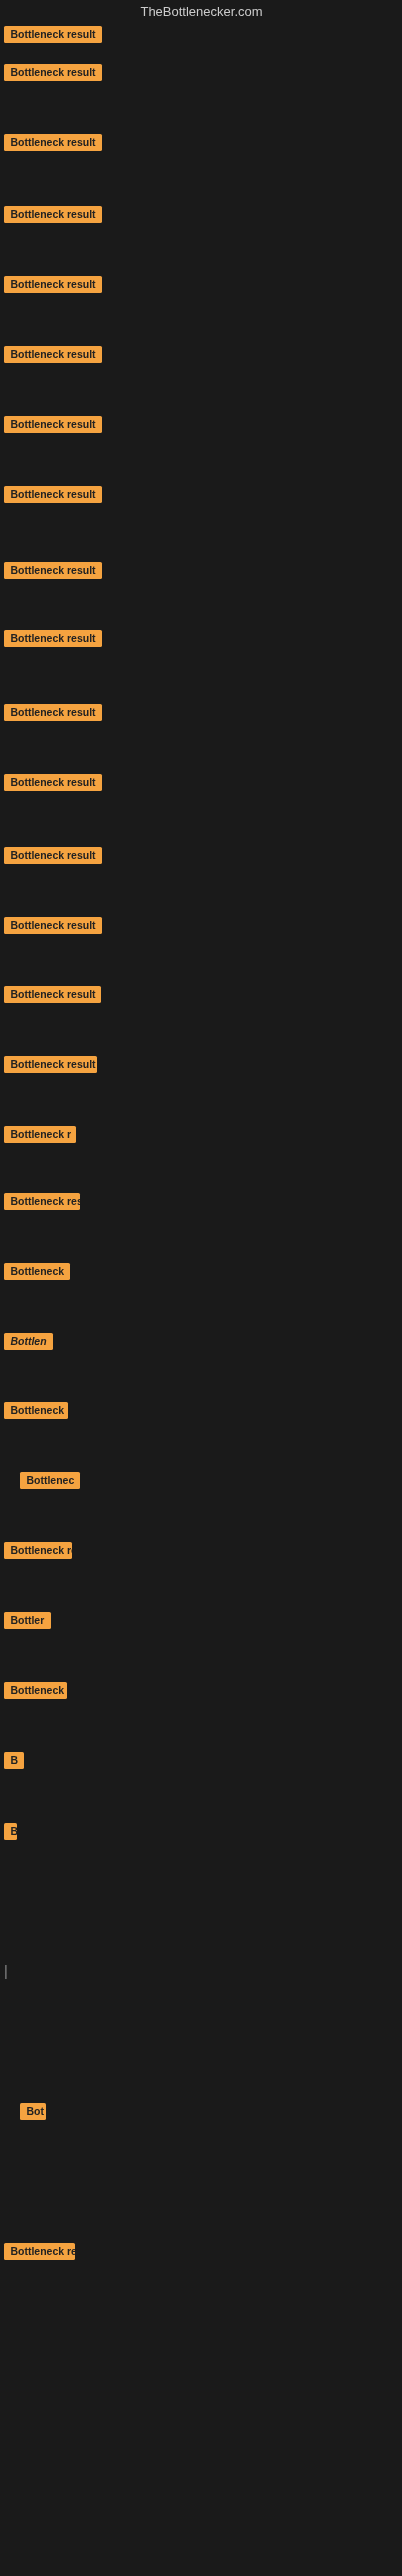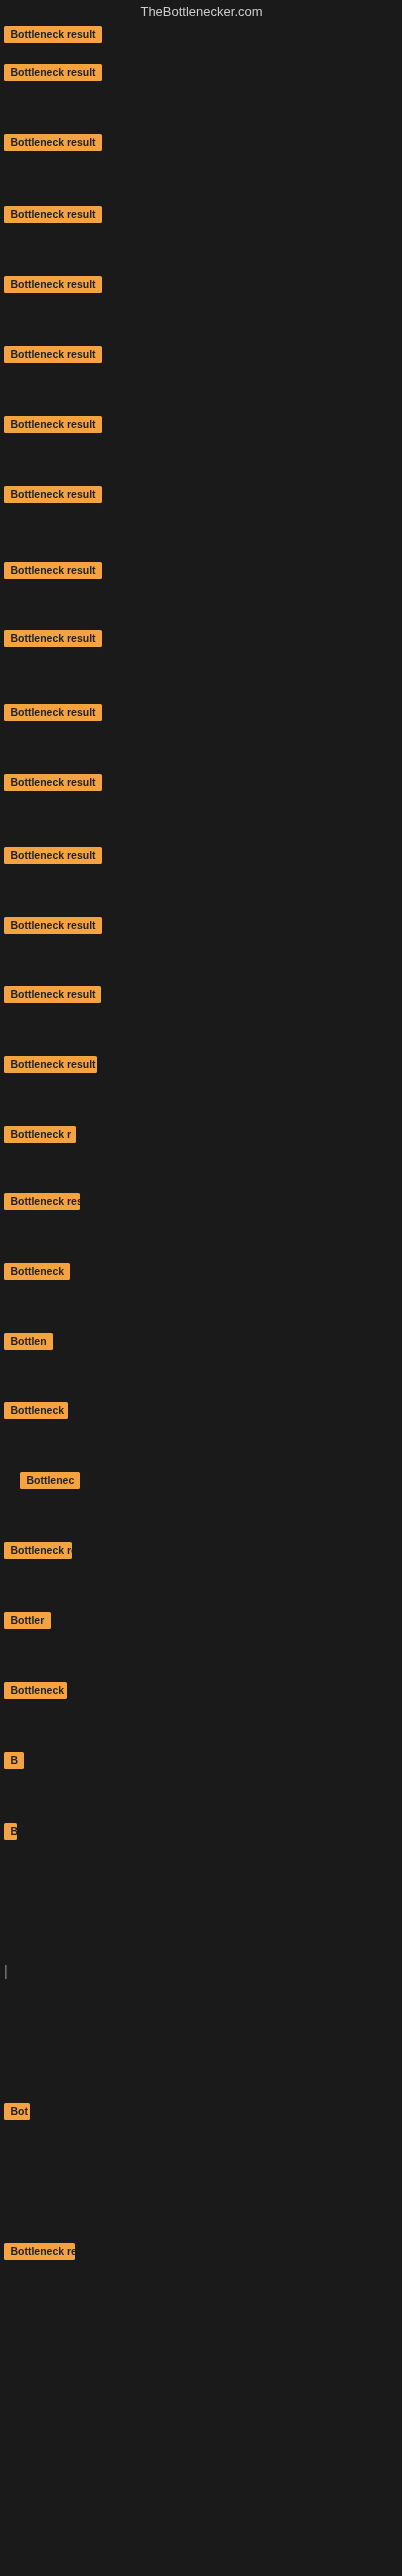--- a/index.html
+++ b/index.html
@@ -53,25 +53,25 @@
     <div style="position: absolute; top: 630px; left: 4px;"><span class="bottleneck-label" style="max-width: 111px;">Bottleneck result</span></div>
     <div style="position: absolute; top: 704px; left: 4px;"><span class="bottleneck-label" style="max-width: 109px;">Bottleneck result</span></div>
     <div style="position: absolute; top: 774px; left: 4px;"><span class="bottleneck-label" style="max-width: 109px;">Bottleneck result</span></div>
     <div style="position: absolute; top: 847px; left: 4px;"><span class="bottleneck-label" style="max-width: 106px;">Bottleneck result</span></div>
     <div style="position: absolute; top: 917px; left: 4px;"><span class="bottleneck-label" style="max-width: 101px;">Bottleneck result</span></div>
     <div style="position: absolute; top: 986px; left: 4px;"><span class="bottleneck-label" style="max-width: 97px;">Bottleneck result</span></div>
     <div style="position: absolute; top: 1056px; left: 4px;"><span class="bottleneck-label" style="max-width: 93px;">Bottleneck result</span></div>
     <div style="position: absolute; top: 1126px; left: 4px;"><span class="bottleneck-label" style="max-width: 72px;">Bottleneck r</span></div>
     <div style="position: absolute; top: 1193px; left: 4px;"><span class="bottleneck-label" style="max-width: 76px;">Bottleneck resu</span></div>
     <div style="position: absolute; top: 1263px; left: 4px;"><span class="bottleneck-label" style="max-width: 66px;">Bottleneck</span></div>
-    <div style="position: absolute; top: 1333px; left: 4px;"><span class="bottleneck-label" style="max-width: 56px;">Bottlen</span></div>
+    <div style="position: absolute; top: 1333px; left: 4px;"><span class="bottleneck-label" style="max-width: 56px; font-style: italic;">Bottlen</span></div>
     <div style="position: absolute; top: 1402px; left: 4px;"><span class="bottleneck-label" style="max-width: 64px;">Bottleneck</span></div>
     <div style="position: absolute; top: 1472px; left: 20px;"><span class="bottleneck-label" style="max-width: 60px;">Bottlenec</span></div>
     <div style="position: absolute; top: 1542px; left: 4px;"><span class="bottleneck-label" style="max-width: 68px;">Bottleneck re</span></div>
     <div style="position: absolute; top: 1612px; left: 4px;"><span class="bottleneck-label" style="max-width: 48px;">Bottler</span></div>
     <div style="position: absolute; top: 1682px; left: 4px;"><span class="bottleneck-label" style="max-width: 63px;">Bottleneck</span></div>
     <div style="position: absolute; top: 1752px; left: 4px;"><span class="bottleneck-label" style="max-width: 28px;">B</span></div>
     <div style="position: absolute; top: 1823px; left: 4px;"><span class="bottleneck-label" style="max-width: 12px;">B</span></div>
     <div style="position: absolute; top: 1963px; left: 4px;"><span style="color: rgb(136, 136, 136); font-size: 14.5px;">|</span></div>
-    <div style="position: absolute; top: 2103px; left: 4px;"><span class="bottleneck-label" style="max-width: 26px;">Bot</span></div>
+    <div style="position: absolute; top: 2103px; left: 20px;"><span class="bottleneck-label" style="max-width: 26px;">Bot</span></div>
     <div style="position: absolute; top: 2243px; left: 4px;"><span class="bottleneck-label" style="max-width: 71px;">Bottleneck re</span></div>
   </div>
 
 
 </body></html>

